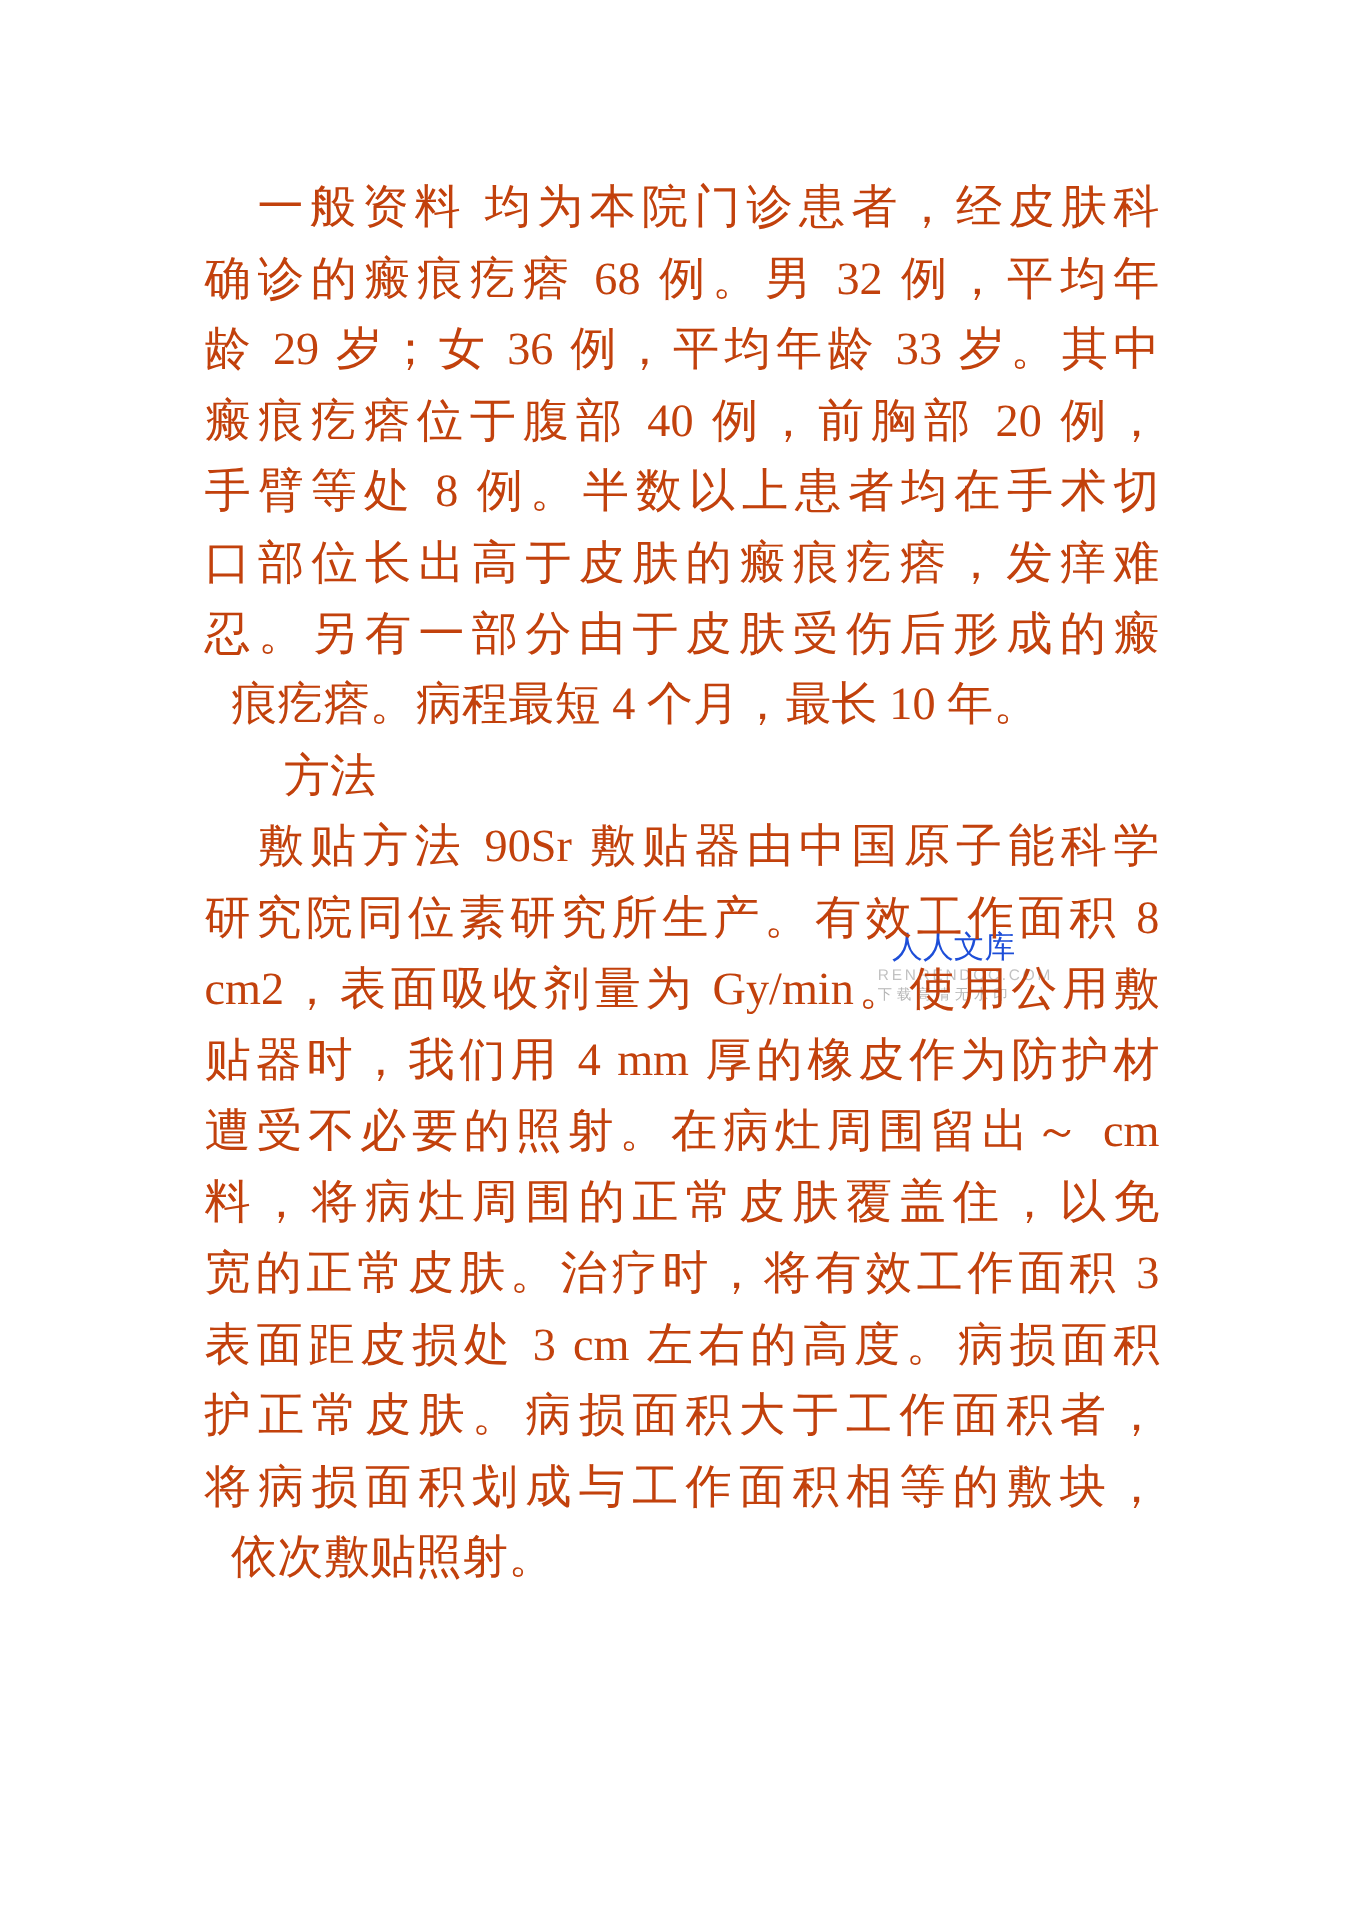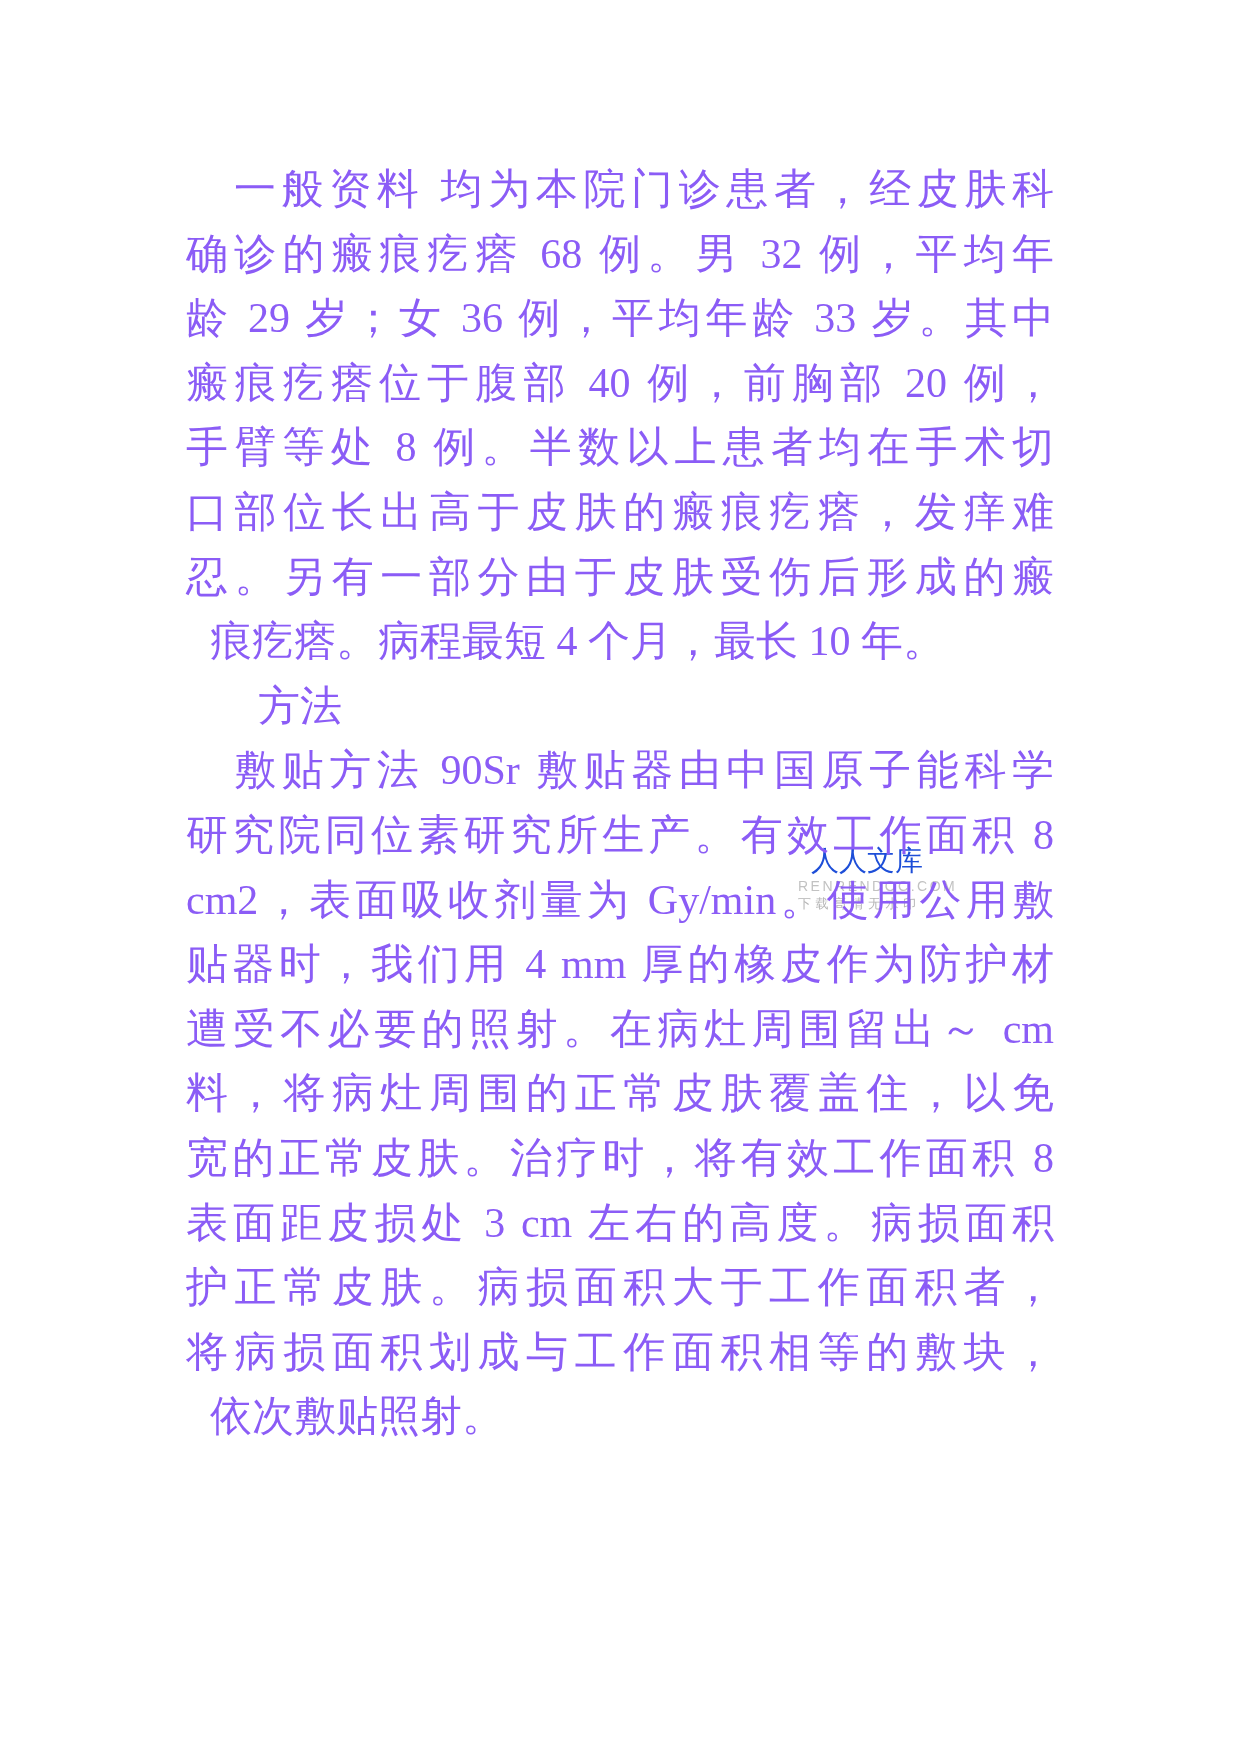--- a/index.html
+++ b/index.html
@@ -12,21 +12,21 @@
     background: #ffffff;
     position: relative;
     overflow: hidden;
     font-family: "Liberation Serif", "DejaVu Serif", serif;
   }
   .text-block {
     position: absolute;
     left: 186px;
     top: 157px;
     width: 868px;
-    color: #8b5cf6;
+    color: #c2410c;
     font-size: 42px;
     line-height: 64.6px;
     z-index: 2;
   }
   .paragraph {
     margin: 0;
     padding: 0;
   }
   .text-line {
     text-align: justify;
@@ -99,20 +99,20 @@
     <div class="text-line indent para-end">方法</div>
   </div>
 
   <div class="paragraph">
     <div class="text-line indent">敷贴方法 90Sr 敷贴器由中国原子能科学</div>
     <div class="text-line">研究院同位素研究所生产。有效工作面积 8</div>
     <div class="text-line">cm2，表面吸收剂量为 Gy/min。使用公用敷</div>
     <div class="text-line">贴器时，我们用 4 mm 厚的橡皮作为防护材</div>
     <div class="text-line">遭受不必要的照射。在病灶周围留出～ cm</div>
     <div class="text-line">料，将病灶周围的正常皮肤覆盖住，以免</div>
-    <div class="text-line">宽的正常皮肤。治疗时，将有效工作面积 8</div>
+    <div class="text-line">宽的正常皮肤。治疗时，将有效工作面积 3</div>
     <div class="text-line">表面距皮损处 3 cm 左右的高度。病损面积</div>
     <div class="text-line">护正常皮肤。病损面积大于工作面积者，</div>
     <div class="text-line">将病损面积划成与工作面积相等的敷块，</div>
     <div class="text-line para-end">依次敷贴照射。</div>
   </div>
 
 </div>
 
 </body></html>

